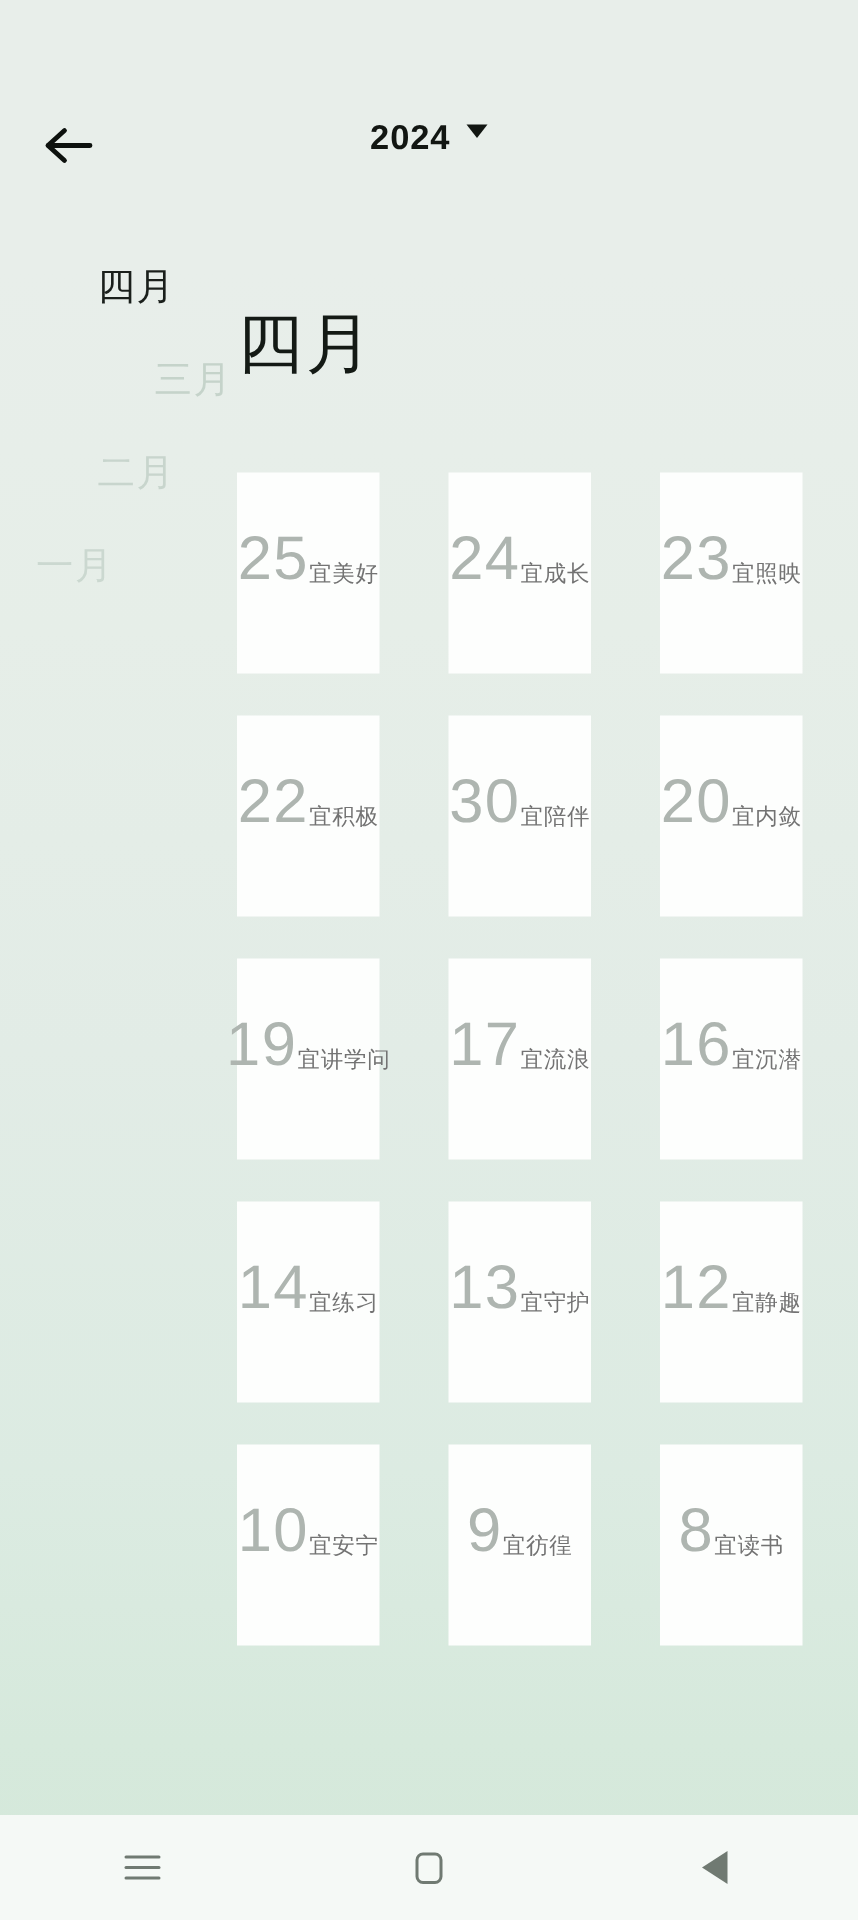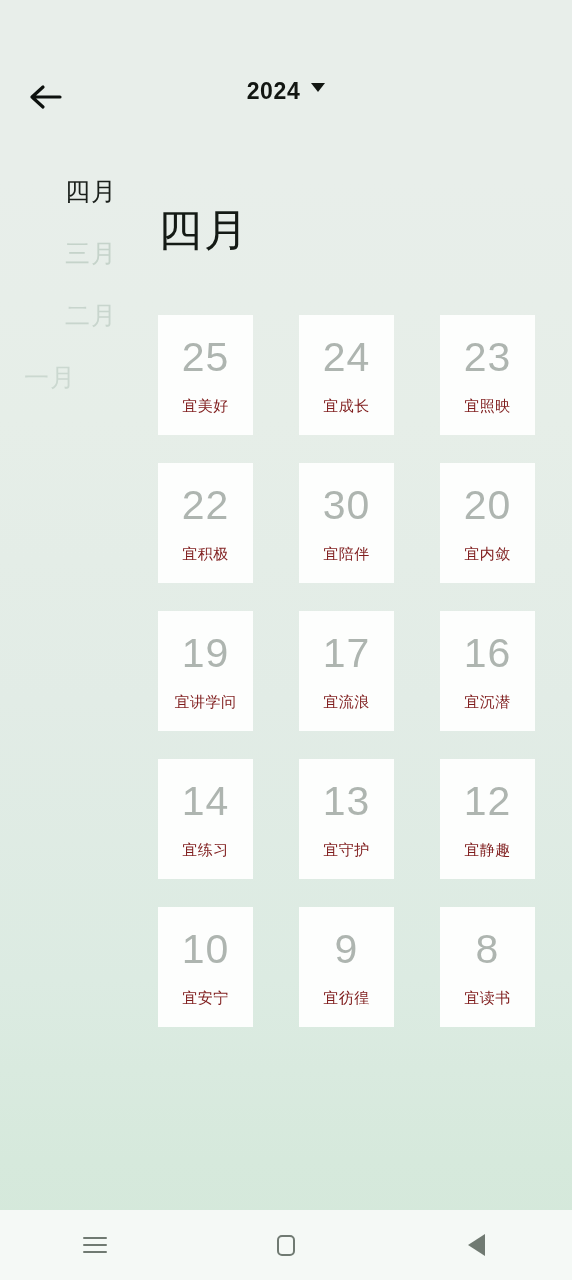--- a/index.html
+++ b/index.html
@@ -89,21 +89,21 @@
     align-items: center;
     font-size: 25px;
     letter-spacing: 1px;
     cursor: pointer;
     line-height: 1;
     color: #b8c6bd;
   }
   .month-item.active {
     color: #1a1f1b;
   }
-  .month-item.faded-1 { color: #c5d3ca; }
+  .month-item.faded-1 { color: #c5d3ca; justify-content: flex-end; }
   .month-item.faded-2 { color: #c8d5cd; }
   .month-item.faded-3 { color: #cbd8d0; padding-left: 24px; }
 
   
   .big-month {
     position: absolute;
     left: 158px;
     top: 208px;
     font-size: 44px;
     color: #141a15;
@@ -117,40 +117,39 @@
     left: 158px;
     top: 315px;
     width: 380px;
     display: flex;
     flex-wrap: wrap;
     column-gap: 46px;
     row-gap: 28px;
   }
   .day-card {
     width: 95px;
-    height: 120px;
+    height: 134px;
     background: #fdfefd;
     display: flex;
-    flex-direction: column;
     align-items: center;
     justify-content: center;
     cursor: pointer;
     box-sizing: border-box;
   }
   .day-num {
     font-size: 41px;
     color: #aeb5b0;
     font-weight: 300;
     line-height: 1;
     letter-spacing: 1px;
     margin-bottom: 20px;
   }
   .day-label {
     font-size: 15px;
-    color: #7f1d1d;
+    color: #737373;
     letter-spacing: 0.5px;
     line-height: 1;
     white-space: nowrap;
     text-align: right;
   }
 
   
   .navbar {
     position: absolute;
     left: 0;

